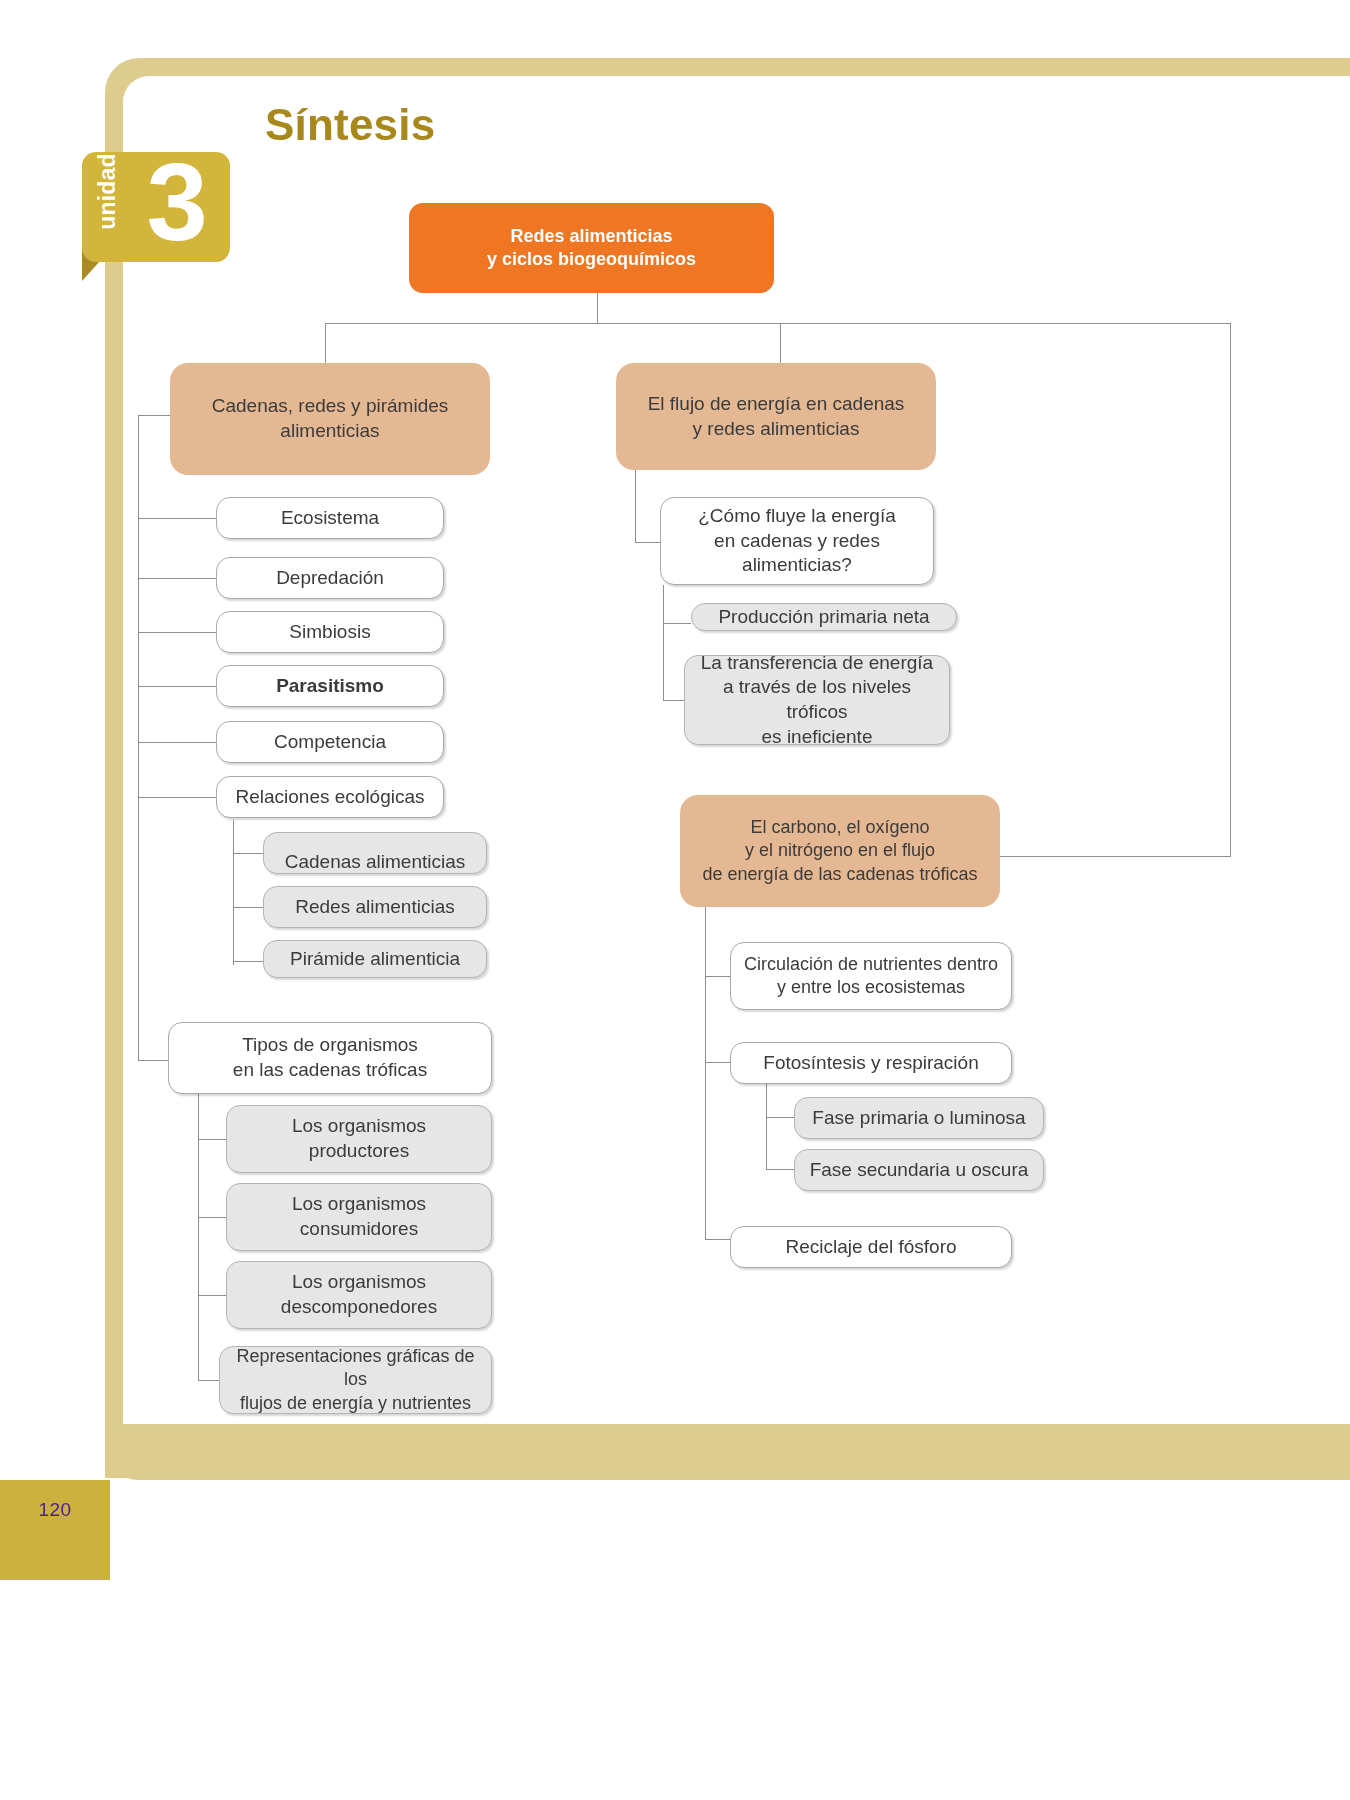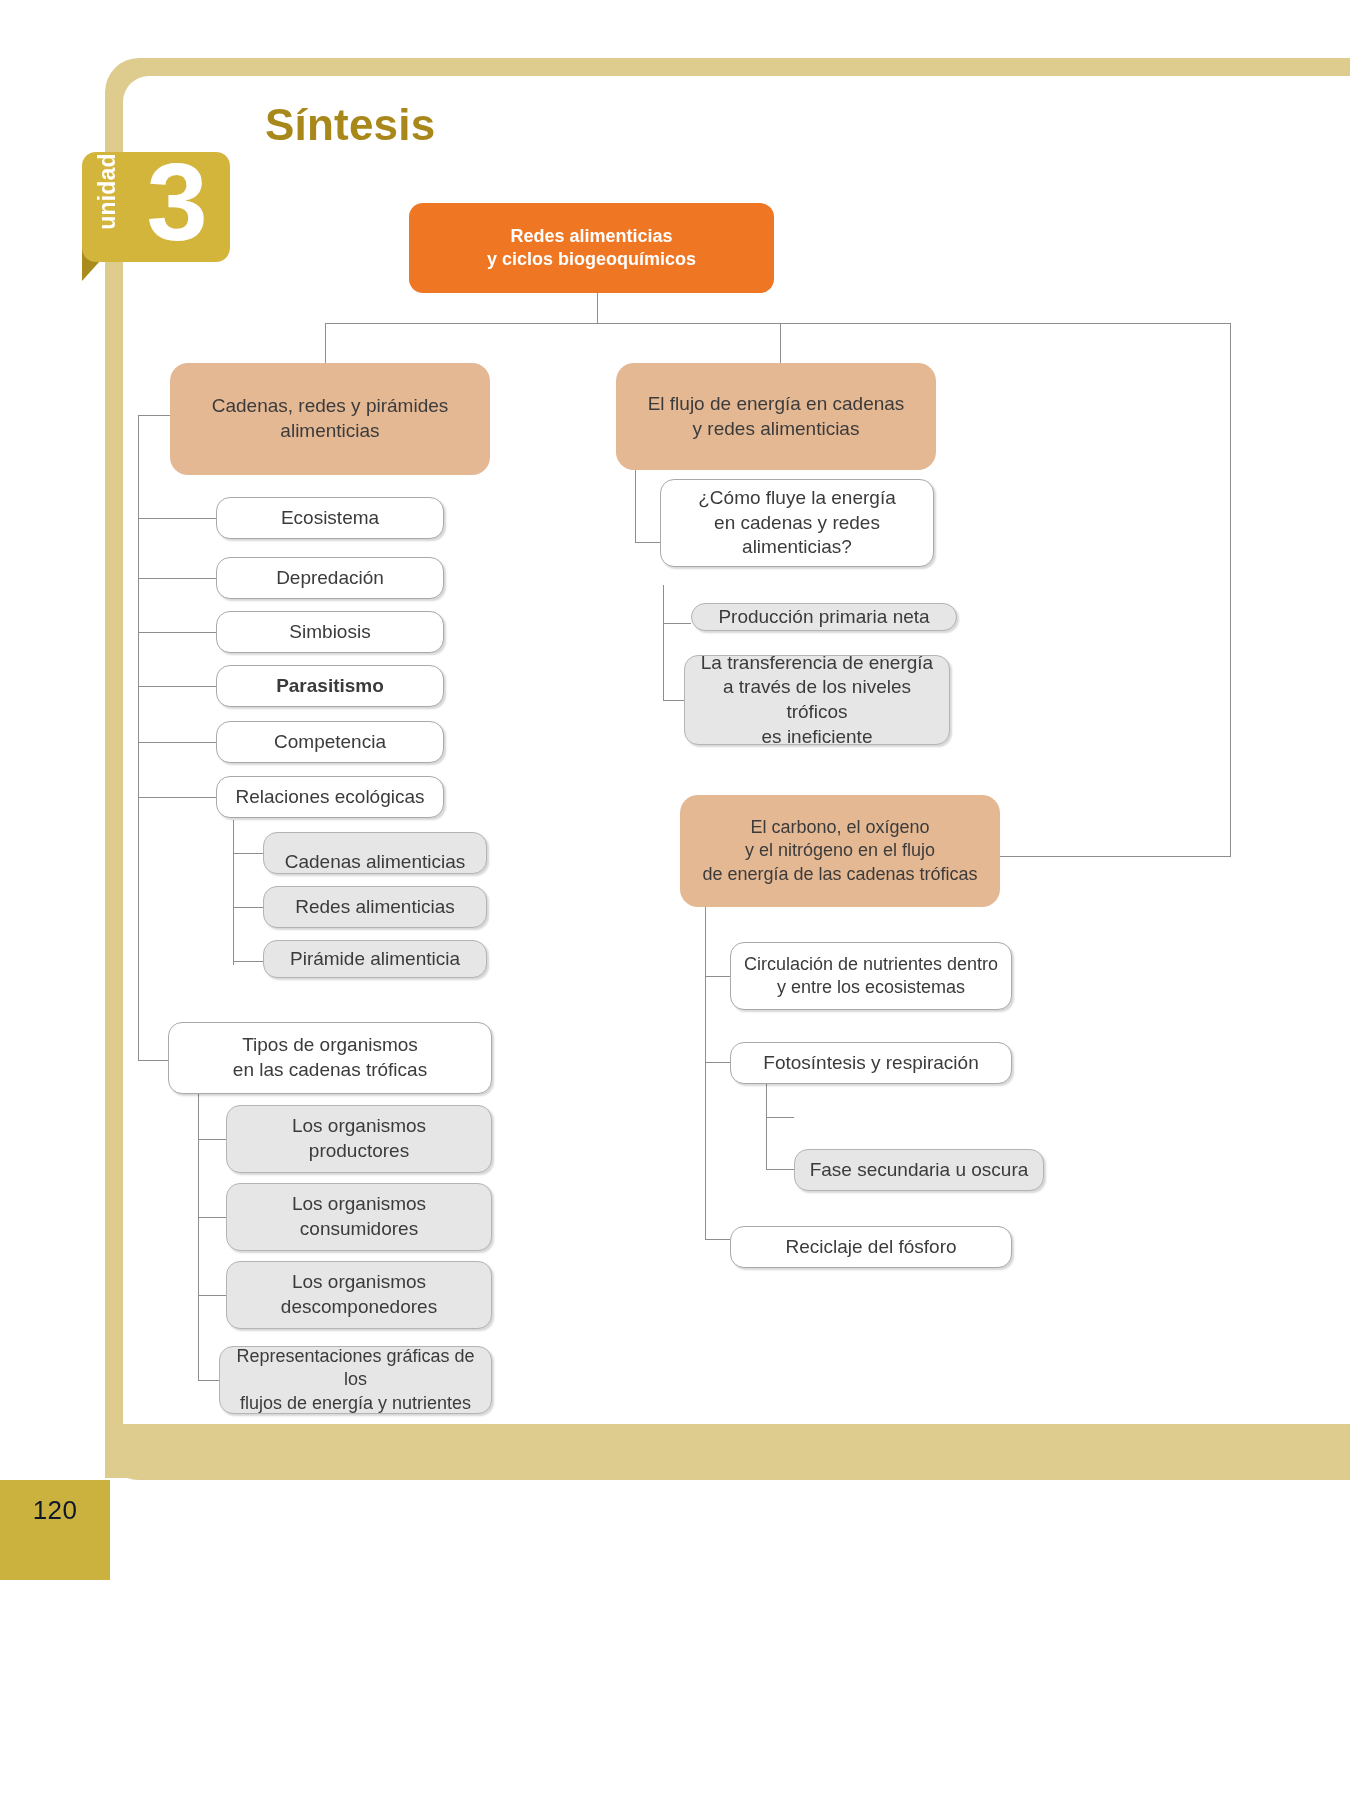--- a/index.html
+++ b/index.html
@@ -47,22 +47,22 @@
     position: absolute;
     left: 0px; top: 1480px;
     width: 110px; height: 100px;
     background: #cbb23f;
   }
   .footer-page-num {
     position: absolute;
     left: 0px; top: 1480px;
     width: 110px; height: 60px;
     display: flex; align-items: center; justify-content: center;
-    color: #0f172a;
-    font-size: 26px;
+    color: #4c1d95;
+    font-size: 19px;
     letter-spacing: 0.4px;
   }
 
   
   .unit-tab {
     position: absolute;
     left: 82px; top: 152px;
     width: 148px; height: 110px;
     background: #d3b53c;
     border-radius: 14px;
@@ -286,21 +286,21 @@
   <div class="node node-gray" style="left:219px; top:1346px; width:273px; height:68px; font-size:18px;">
     <span style="white-space:pre-line;">Representaciones gráficas de los
 flujos de energía y nutrientes</span>
   </div>
 
   <div class="node node-cat" style="left:616px; top:363px; width:320px; height:107px;">
     <span style="white-space:pre-line;">El flujo de energía en cadenas
 y redes alimenticias</span>
   </div>
 
-  <div class="node node-white" style="left:660px; top:479px; width:274px; height:88px;">
+  <div class="node node-white" style="left:660px; top:497px; width:274px; height:88px;">
     <span style="white-space:pre-line;">¿Cómo fluye la energía
 en cadenas y redes
 alimenticias?</span>
   </div>
 
   <div class="node node-gray" style="left:691px; top:603px; width:266px; height:28px;">
     <span style="white-space:pre-line;">Producción primaria neta</span>
   </div>
   <div class="node node-gray" style="left:684px; top:655px; width:266px; height:90px;">
     <span style="white-space:pre-line;">La transferencia de energía
@@ -316,20 +316,23 @@
 
   <div class="node node-white" style="left:730px; top:942px; width:282px; height:68px; font-size:18px;">
     <span style="white-space:pre-line;">Circulación de nutrientes dentro
 y entre los ecosistemas</span>
   </div>
 
   <div class="node node-white" style="left:730px; top:1042px; width:282px; height:42px;">
     <span style="white-space:pre-line;">Fotosíntesis y respiración</span>
   </div>
 
+  <div class="node node-gray" style="left:794px; top:1097px; width:250px; height:42px;">
+    <span style="white-space:pre-line;">Fase primaria o luminosa</span>
+  </div>
   <div class="node node-gray" style="left:794px; top:1149px; width:250px; height:42px;">
     <span style="white-space:pre-line;">Fase secundaria u oscura</span>
   </div>
 
   <div class="node node-white" style="left:730px; top:1218px; width:282px; height:42px;margin-top:8px;">
     <span style="white-space:pre-line;">Reciclaje del fósforo</span>
   </div>
 
   <div class="footer-tab"></div>
   <div class="footer-page-num">120</div>

